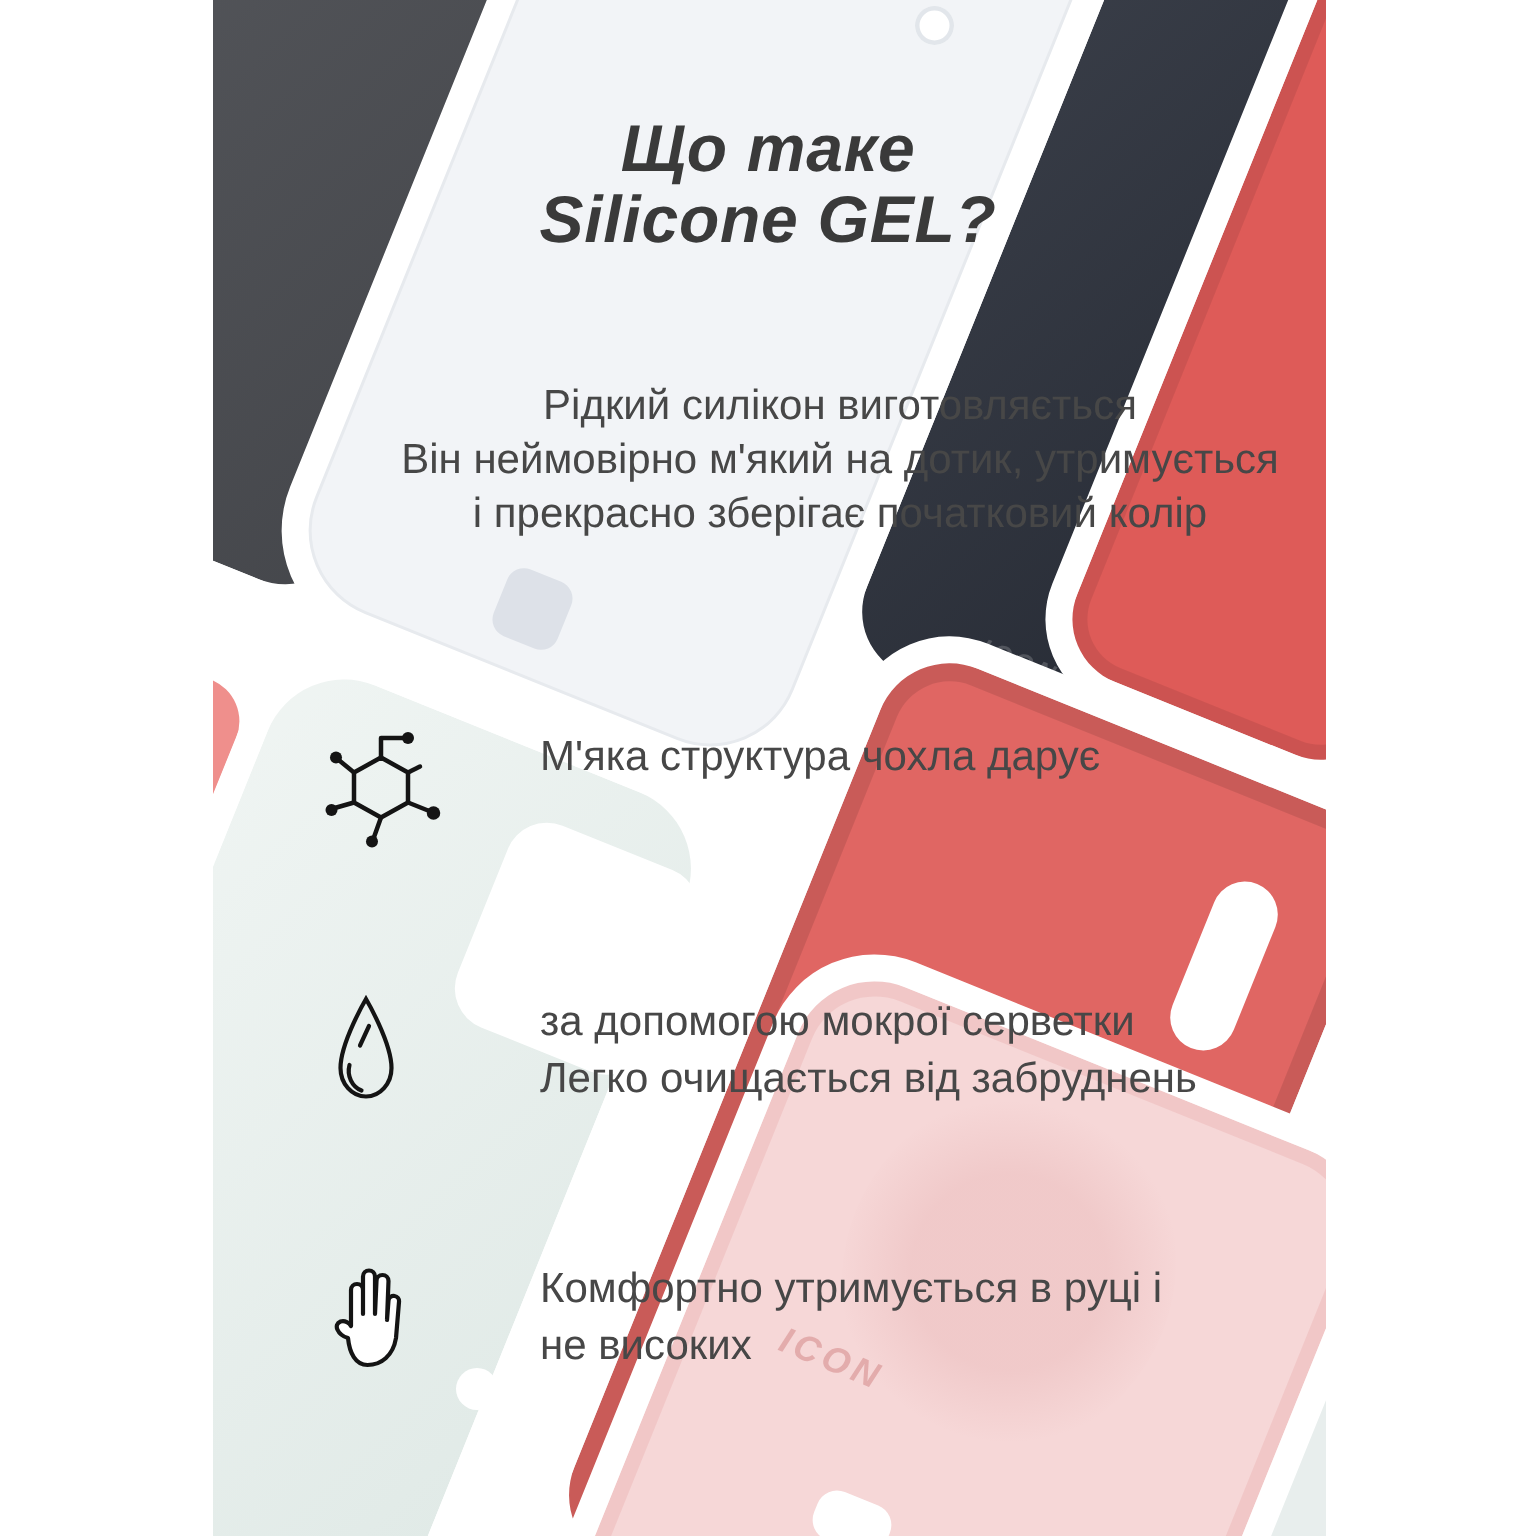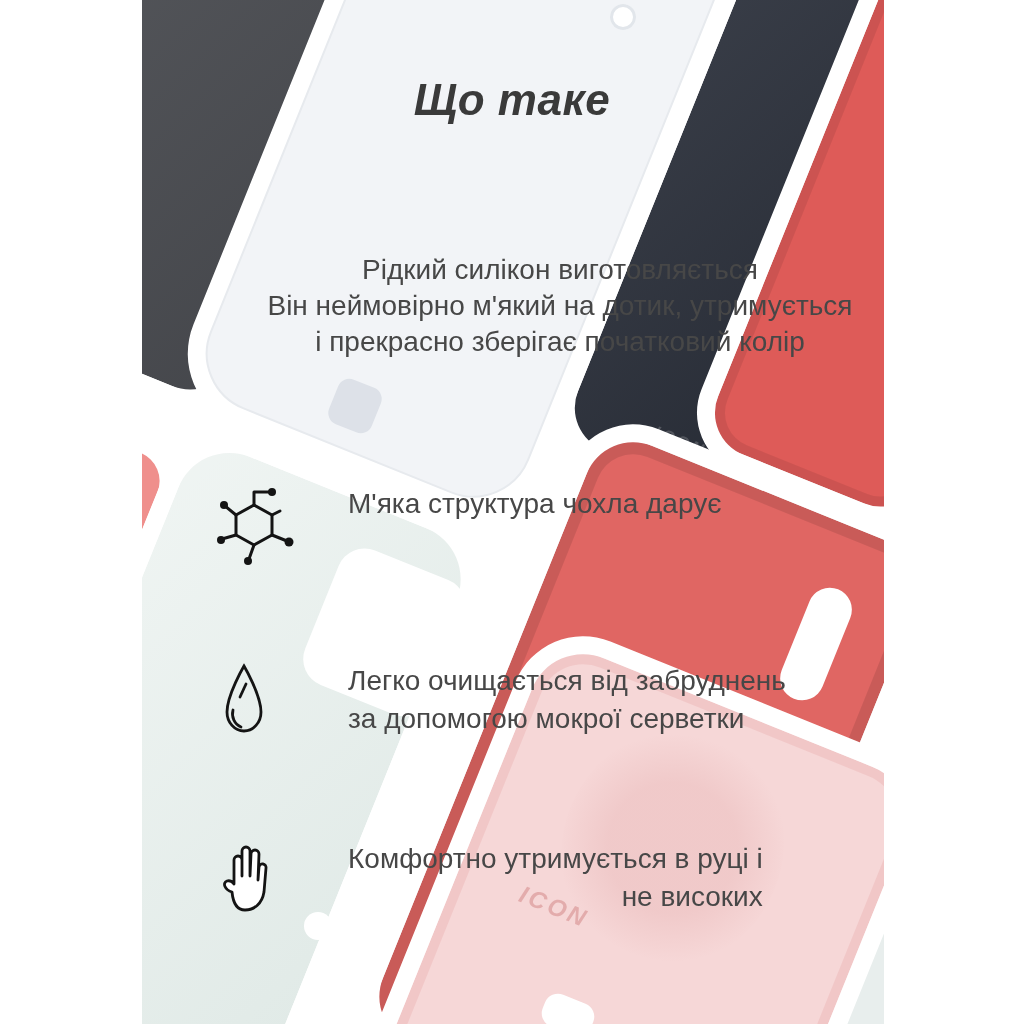--- a/index.html
+++ b/index.html
@@ -10,21 +10,21 @@
   .band{position:absolute;left:142px;top:0;width:742px;height:1024px;overflow:hidden;background:#fff;}
   .case{position:absolute;transform:rotate(22deg);box-shadow:0 0 0 18px #fff;}
   .case .brand{position:absolute;font-style:italic;font-weight:bold;letter-spacing:3px;}
   
   .title{position:absolute;left:0;width:1024px;top:76px;text-align:center;
          font-weight:bold;font-style:italic;font-size:44px;line-height:47px;color:#3a3a3a;letter-spacing:.5px;}
   .intro{position:absolute;left:0;width:1024px;top:252px;text-align:center;
          font-size:28px;line-height:36px;color:#474747;}
   .feature{position:absolute;left:0;width:1024px;}
   .feature .ficon{position:absolute;}
-  .feature .ftext{position:absolute;left:348px;top:0;font-size:28px;line-height:38px;color:#474747;}
+  .feature .ftext{position:absolute;left:360px;top:0;font-size:28px;line-height:38px;color:#474747;}
   svg{display:block;}
 </style>
 </head>
 <body>
 
 <div class="stage">
 
   <div class="band">
 
     <div class="case" style="left: -100px; top: -190px; width: 290px; height: 560px; border-radius: 48px; background-image: linear-gradient(115deg, rgba(255, 255, 255, 0.06), rgba(0, 0, 0, 0.08)); background-color: rgb(75, 77, 82);">
@@ -64,20 +64,21 @@
                   background:radial-gradient(circle, rgba(205,120,120,.14) 0 40%, rgba(205,120,120,0) 70%);"></div>
       <span class="brand" style="left:56px;top:225px;font-size:24px;color:rgba(205,120,120,.45);">ICON</span>
     </div>
 
     <div style="position:absolute;left:400px;top:998px;width:52px;height:34px;border-radius:14px;
                 background:#fff;transform:rotate(22deg);"></div>
   </div>
 
   <div class="title" style="color: rgb(58, 58, 58);">
     <div>Що таке</div>
+    <div>Silicone GEL?</div>
   </div>
 
   <div class="intro" style="color: rgb(71, 71, 71); padding-left: 48px;">
     <div>Рідкий силікон виготовляється</div>
     <div>Він неймовірно м'який на дотик, утримується</div>
     <div>і прекрасно зберігає початковий колір</div>
   </div>
 
   <div class="feature" style="top:485px;height:90px;">
     <div class="ficon" style="left:216px;top:0px;">
@@ -105,26 +106,26 @@
 
   <div class="feature" style="top:662px;height:90px;">
     <div class="ficon" style="left:224px;top:0px;">
       <svg width="40" height="74" viewBox="0 0 40 74" fill="none" stroke="#141414" stroke-width="2.8" stroke-linecap="round">
         <path d="M20 4 C20 4 3 33 3 50 a17 19 0 0 0 34 0 C37 33 20 4 20 4 Z"></path>
         <path d="M22 22 L16 35"></path>
         <path d="M9 48 a13 14 0 0 0 8 17"></path>
       </svg>
     </div>
     <div class="ftext">
+      <div>за допомогою мокрої серветки</div>
       <div>Легко очищається від забруднень</div>
-      <div>за допомогою мокрої серветки</div>
     </div>
   </div>
 
-  <div class="feature" style="top:840px;height:90px;text-align:right;">
+  <div class="feature" style="top:840px;height:90px;">
     <div class="ficon" style="left:220px;top:0px;">
       <svg width="48" height="74" viewBox="0 0 48 74" fill="#ffffff" stroke="#141414" stroke-width="2.8" stroke-linecap="round" stroke-linejoin="round">
         <path d="M12 52 C5 50 2 43 7 41 C10 40 13 42 14 44
                  L14 20 a4 4 0 0 1 8 0 L22 36
                  L22 11 a4 4 0 0 1 8 0 L30 36
                  L31 14 a4 4 0 0 1 8 0 L38 40
                  L39 27 a3.5 3.5 0 0 1 7 1 L44 52
                  C42 64 34 70 25 70 C17 70 13 62 12 52 Z"></path>
       </svg>
     </div>

